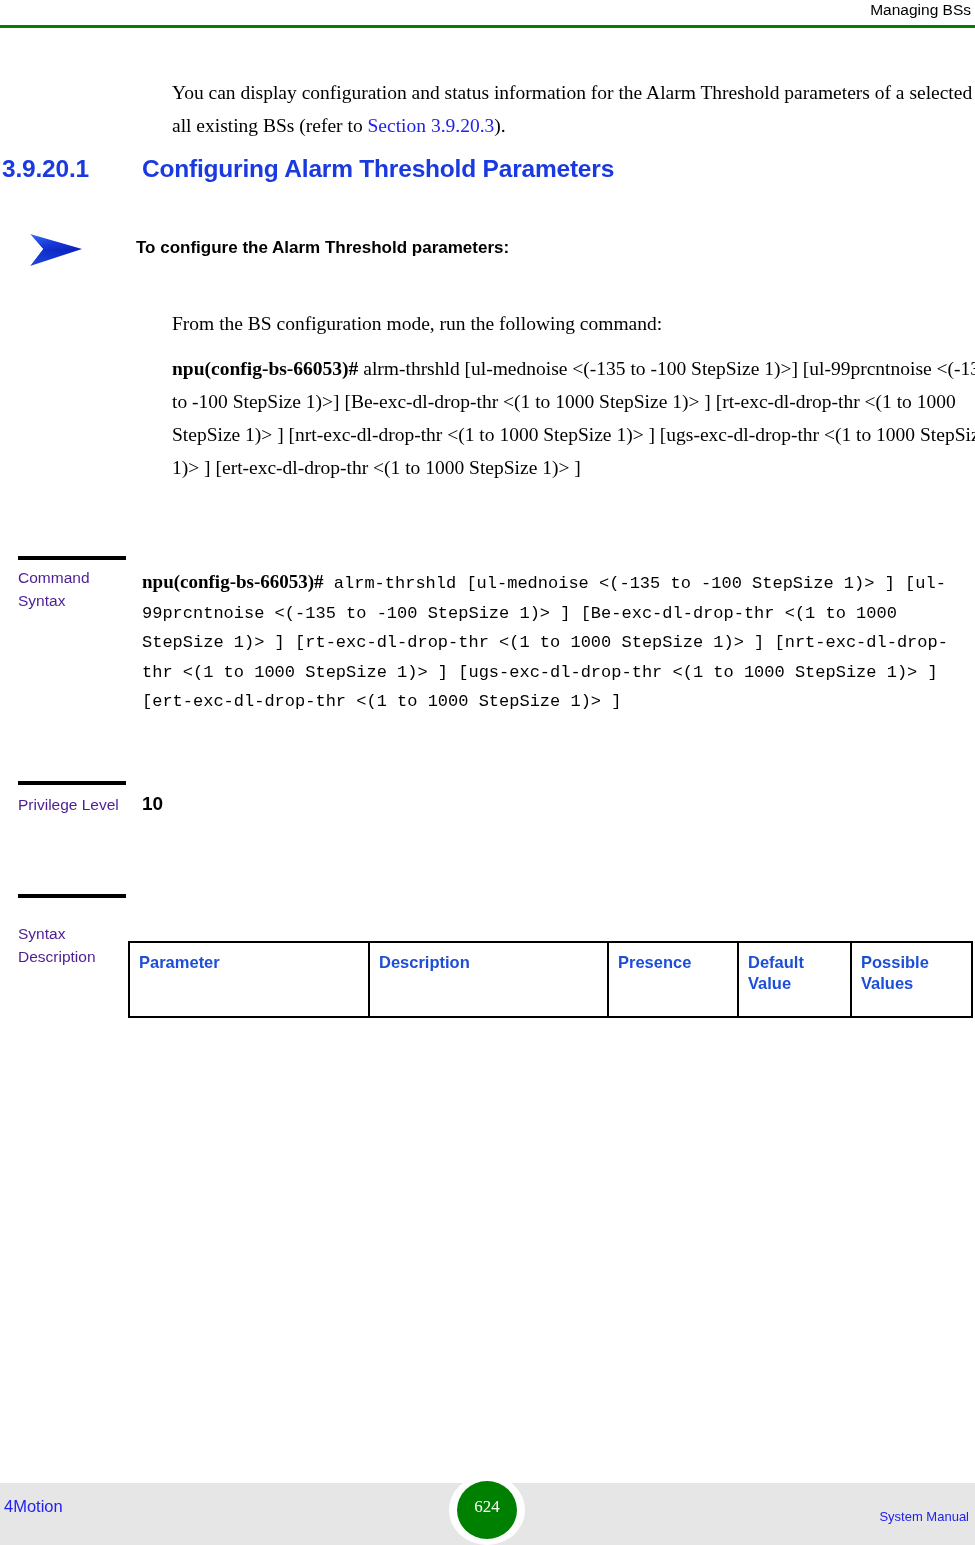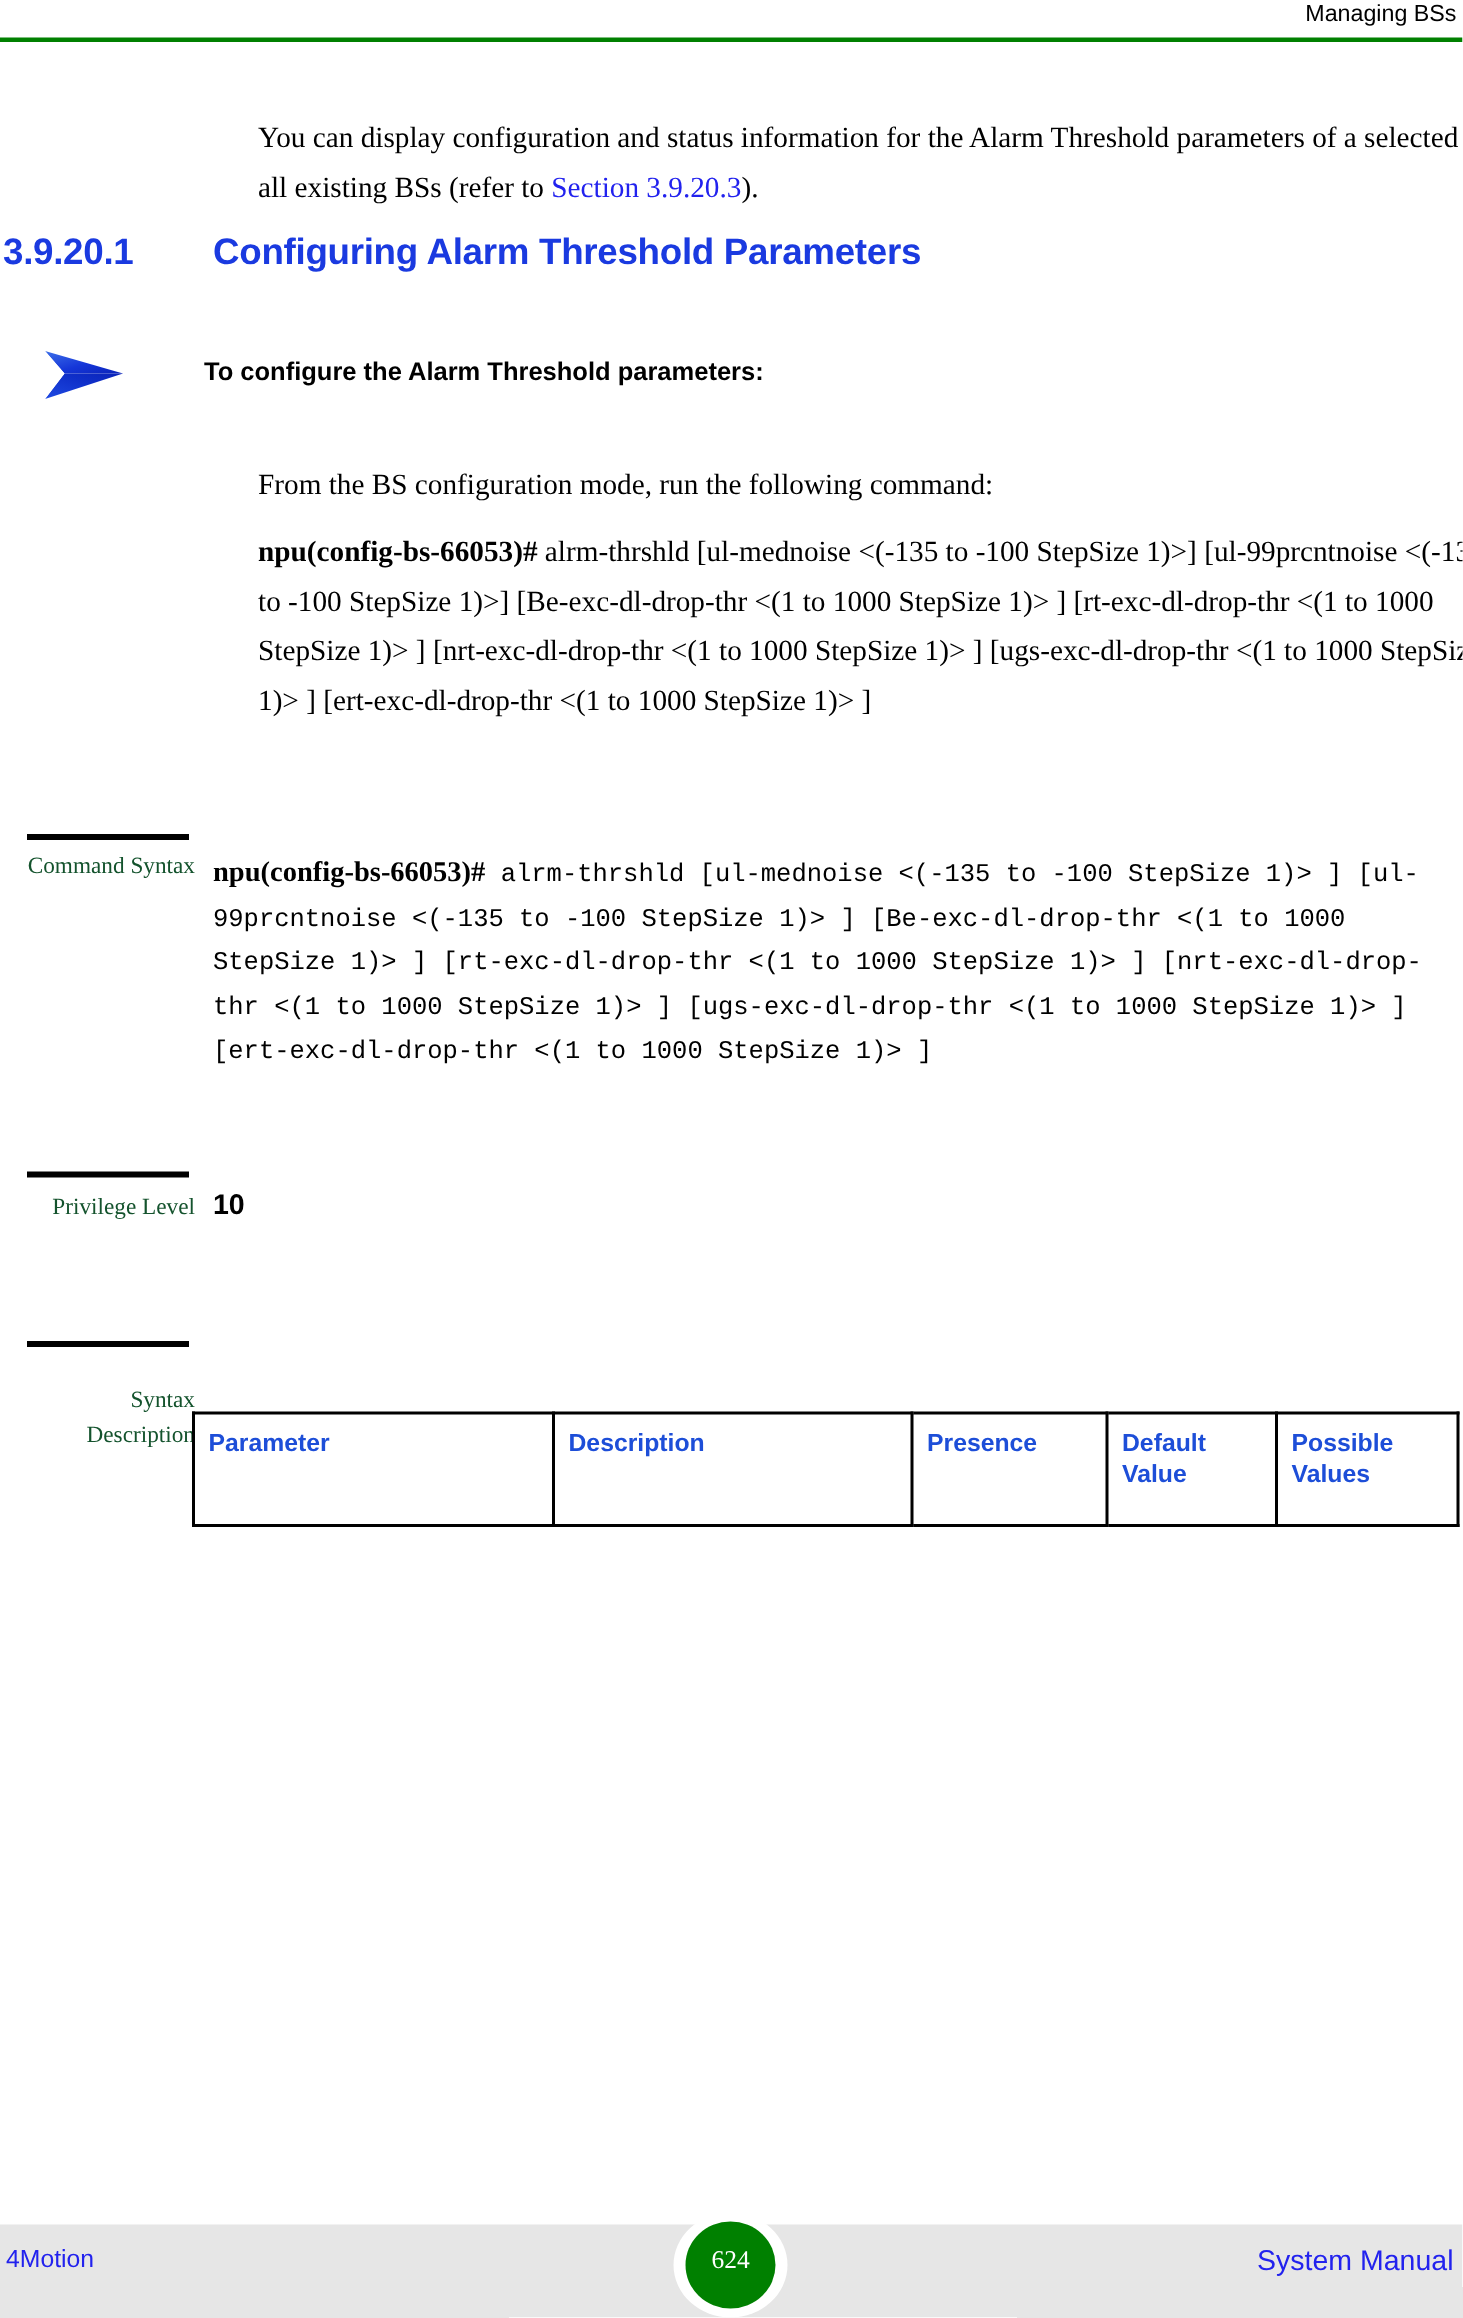--- a/index.html
+++ b/index.html
@@ -107,25 +107,24 @@
     position: absolute;
     left: 18px;
     width: 108px;
     height: 4px;
     background: #000000;
   }
   .block-label {
     position: absolute;
     left: 18px;
     width: 112px;
-    font-family: Liberation Serif, serif;
+    font-family: Liberation Sans, sans-serif;
     font-size: 15.5px;
     line-height: 23px;
-    color: #14532d;
-    text-align: right;
+    color: #4c1d95;
   }
 
   
   .mono-block {
     position: absolute;
     left: 142px;
     width: 830px;
     font-family: "Liberation Mono", monospace;
     font-size: 17px;
     line-height: 29.5px;
@@ -180,23 +179,23 @@
     position: absolute;
     left: 4px;
     top: 14px;
     font-family: "Liberation Sans", sans-serif;
     font-size: 16.5px;
     color: #2222ee;
   }
   .footer-right {
     position: absolute;
     right: 6px;
-    top: 14px;
-    font-family: "Liberation Sans", sans-serif;
-    font-size: 19px;
+    top: 26px;
+    font-family: "Liberation Sans", sans-serif;
+    font-size: 13px;
     color: #2222ee;
   }
   .page-badge {
     position: absolute;
     left: 449px;
     top: 1475px;
     width: 76px;
     height: 70px;
   }
   .page-badge .ring {

